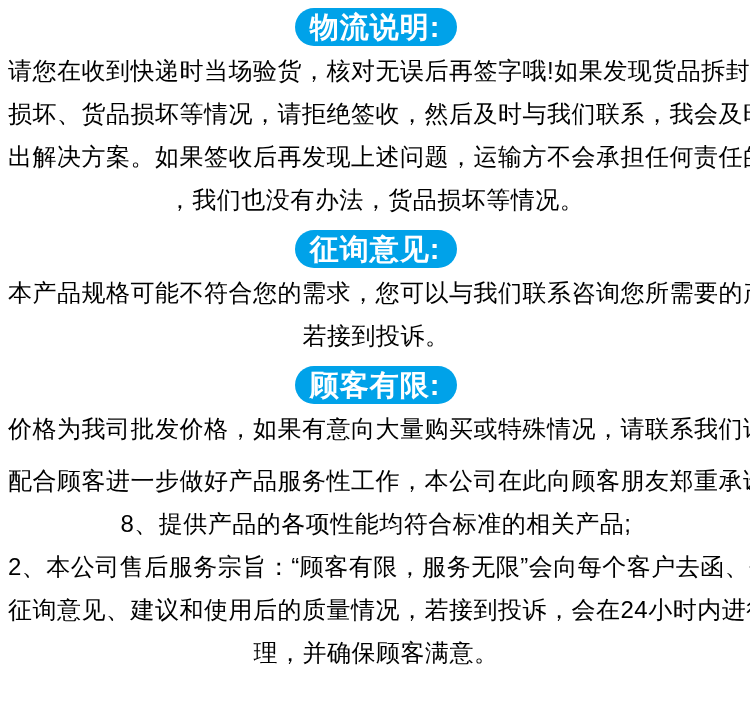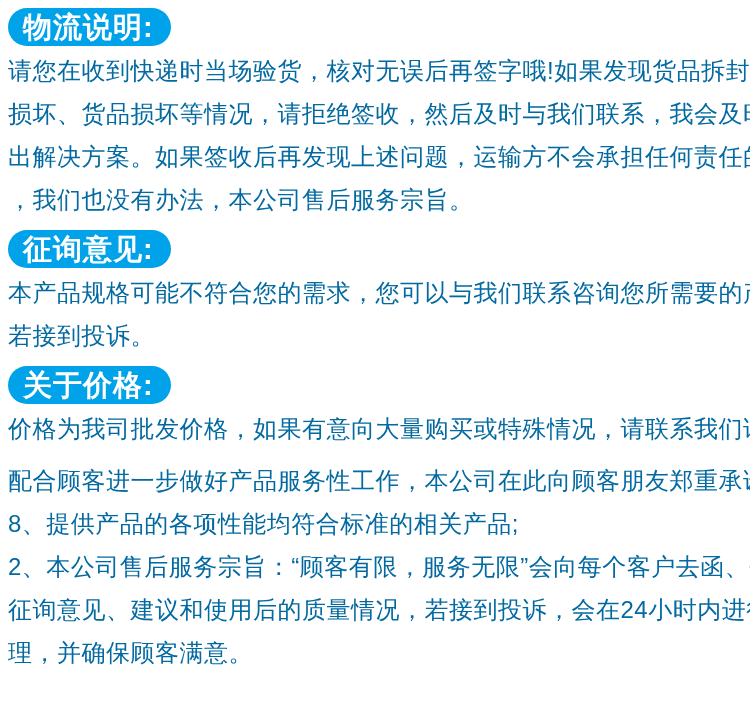--- a/index.html
+++ b/index.html
@@ -1,15 +1,15 @@
 <!DOCTYPE html>
 <html><head>
 <meta charset="utf-8">
 <style>
-  * { margin: 0; padding: 0; box-sizing: border-box; }
+  * { margin: 0; padding: 0; box-sizing: border-box; text-align: center; }
   html, body { background: #ffffff; }
   .page {
     position: relative;
     width: 750px;
     height: 710px;
     margin: 0 auto;
     background: #ffffff;
     overflow: hidden;
     font-family: "Liberation Sans", "DejaVu Sans", sans-serif;
     color: #000000;
@@ -26,51 +26,51 @@
     height: 38px;
     padding: 0 17px 0 15px;
     border-radius: 21px;
     letter-spacing: 1px;
     margin-bottom: 2px;
   }
   .body-text { margin-top: 1px; }
   .body-line {
     font-size: 24px;
     line-height: 43px;
-    color: #0369a1;
+    color: #000000;
     white-space: nowrap;
     letter-spacing: 0.5px;
     font-weight: 500;
   }
 </style>
 </head>
 <body>
 
 <div class="page">
 
   <div class="section">
     <span class="badge">物流说明:</span>
     <div class="body-text">
       <div class="body-line">请您在收到快递时当场验货，核对无误后再签字哦!如果发现货品拆封</div>
       <div class="body-line">损坏、货品损坏等情况，请拒绝签收，然后及时与我们联系，我会及时给</div>
       <div class="body-line">出解决方案。如果签收后再发现上述问题，运输方不会承担任何责任的</div>
-      <div class="body-line">，我们也没有办法，本公司售后服务宗旨。</div>
+      <div class="body-line">，我们也没有办法，货品损坏等情况。</div>
     </div>
   </div>
 
   <div class="section">
     <span class="badge">征询意见:</span>
     <div class="body-text">
       <div class="body-line">本产品规格可能不符合您的需求，您可以与我们联系咨询您所需要的产</div>
       <div class="body-line">若接到投诉。</div>
     </div>
   </div>
 
   <div class="section">
-    <span class="badge">关于价格:</span>
+    <span class="badge">顾客有限:</span>
     <div class="body-text">
       <div class="body-line">价格为我司批发价格，如果有意向大量购买或特殊情况，请联系我们详谈。</div>
     </div>
   </div>
 
   <div class="section">
     <div class="body-text">
       <div class="body-line">配合顾客进一步做好产品服务性工作，本公司在此向顾客朋友郑重承诺</div>
       <div class="body-line">8、提供产品的各项性能均符合标准的相关产品;</div>
       <div class="body-line">2、本公司售后服务宗旨：“顾客有限，服务无限”会向每个客户去函、去电</div>

